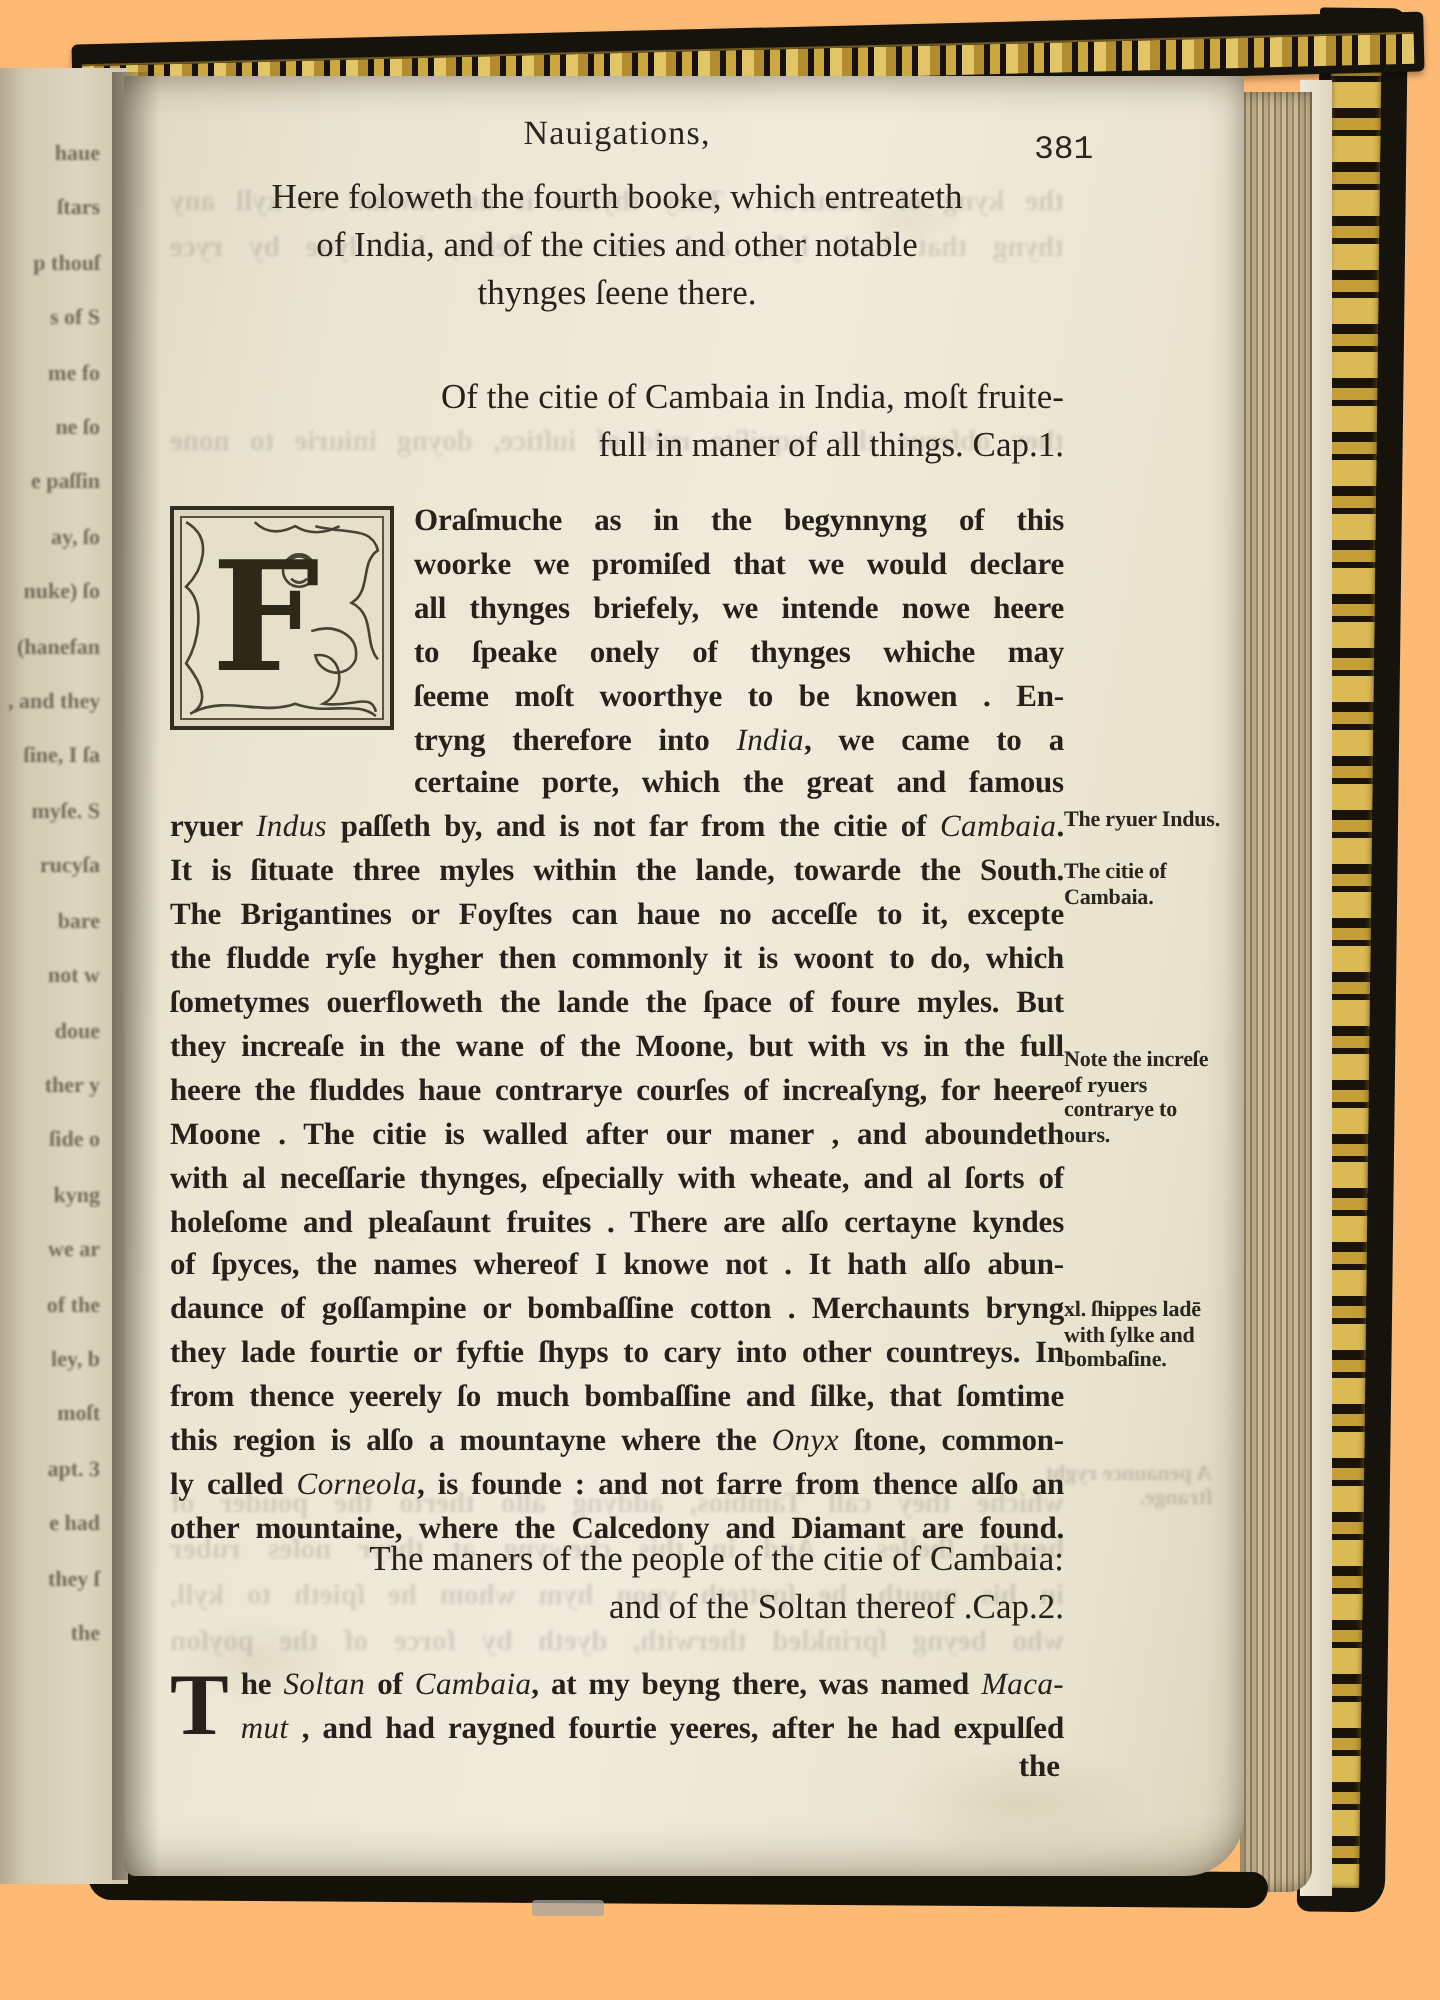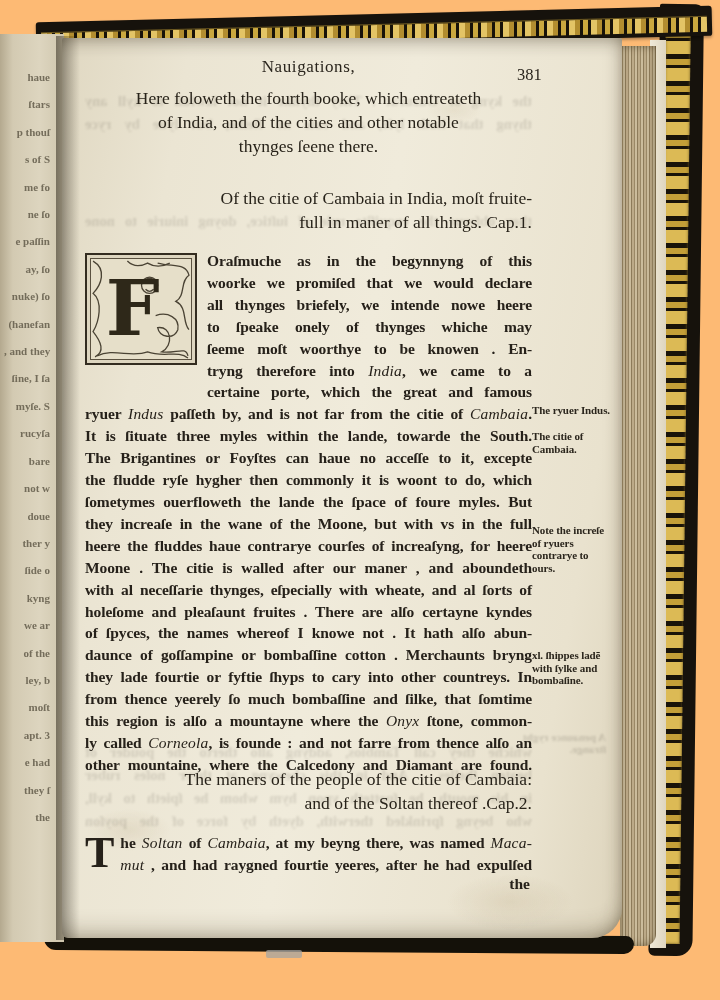--- a/index.html
+++ b/index.html
@@ -51,21 +51,21 @@
                inset 0 -18px 24px -16px rgba(60,45,20,.42);}
   .page::before{content:"";position:absolute;inset:0;border-radius:inherit;
     background:
      radial-gradient(60px 30px at 12% 88%, rgba(140,110,60,.10), transparent 70%),
      radial-gradient(90px 40px at 80% 96%, rgba(140,110,60,.12), transparent 70%),
      radial-gradient(40px 20px at 70% 8%, rgba(140,110,60,.08), transparent 70%);}
   .gutter{position:absolute;left:56px;top:36px;width:24px;height:904px;
     background:linear-gradient(90deg,rgba(30,24,12,.5),rgba(30,24,12,0));z-index:4;}
   .running-header{position:absolute;left:23px;top:19px;width:447px;text-align:center;
     font-size:17px;letter-spacing:.6px;color:#2a251d;}
-  .page-number{position:absolute;left:455px;top:27px;font-size:16.5px;color:#2a251d;}
+  .page-number{position:absolute;left:455px;top:27px;font-size:16.5px;color:#2a251d;font-family:Liberation Mono, monospace;}
 
   .section-heading{position:absolute;left:23px;top:48px;width:447px;text-align:center;
     font-size:17.5px;line-height:24px;color:#272219;}
   .chapter-heading{position:absolute;left:23px;width:447px;text-align:right;
     font-size:17.5px;line-height:24px;color:#272219;}
   .ch1{top:148px;} .ch2{top:729px;}
 
   .para{position:absolute;left:23px;width:447px;color:#26211a;}
   .para1{top:212px;} .para2{top:794px;}
   .bl-line{font-family:"Liberation Serif",serif;font-weight:bold;font-size:15.5px;

